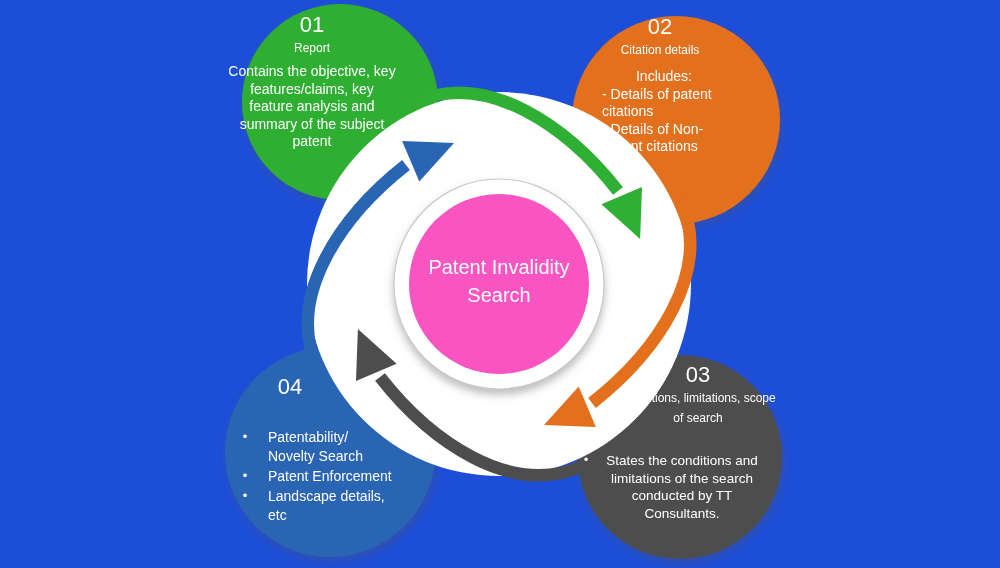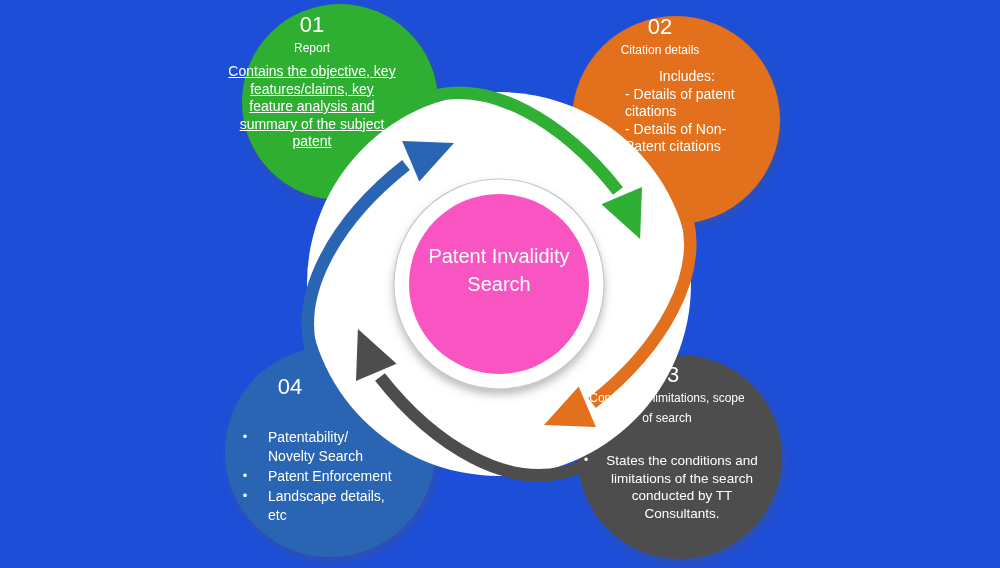--- a/index.html
+++ b/index.html
@@ -4,43 +4,43 @@
 <style>
   html,body{margin:0;padding:0;background:#ffffff;}
   .stage{
     position:relative;width:1000px;height:568px;background:#1d4ed8;overflow:hidden;
     font-family:"Liberation Sans", sans-serif;color:#ffffff;
   }
   .stage svg{position:absolute;left:0;top:0;}
   .txt{position:absolute;text-align:center;}
   .num{font-size:22px;line-height:26px;}
   .ttl{font-size:12px;line-height:21px;}
-  .desc{font-size:14px;line-height:17.5px;margin-top:4px;text-decoration:underline;}
+  .desc{font-size:14px;line-height:17.5px;margin-top:4px;}
   
   .n01{left:227px;top:12px;width:170px;}
   
   .n02{left:570px;top:14px;width:180px;}
-  .n02 .sub{margin-left:55px;width:124px;text-align:left;margin-top:7px;}
+  .n02 .sub{margin-left:32px;width:124px;text-align:left;margin-top:7px;}
   .n02 .inc{text-align:center;font-size:14px;line-height:17.5px;}
   .n02 .item{font-size:14px;line-height:17.5px;}
   
-  .n03{left:589px;top:362px;width:156px;}
+  .n03{left:620px;top:362px;width:156px;}
   .n03 .ttl{line-height:20px;}
   .brow{position:absolute;display:flex;align-items:flex-start;}
   .b3{left:578px;top:452px;width:196px;}
   .b3 .dot{width:16px;font-size:12px;line-height:17.5px;text-align:center;flex:none;}
   .b3 .btxt{width:176px;font-size:13.5px;line-height:17.5px;text-align:center;}
   
   .n04{left:215px;top:374px;width:150px;}
   .b4{left:238px;top:428px;flex-direction:column;display:flex;position:absolute;}
   .b4 .row{display:flex;align-items:flex-start;margin-bottom:1px;}
   .b4 .dot{width:14px;font-size:13px;line-height:18.5px;flex:none;margin-right:16px;text-align:center;}
   .b4 .btxt{width:130px;font-size:14px;line-height:19px;text-align:left;}
   
-  .centerLabel{left:399px;top:242px;width:200px;font-size:20px;line-height:28px;}
+  .centerLabel{left:399px;top:253px;width:200px;font-size:20px;line-height:28px;}
 </style>
 </head>
 <body>
 
 <div class="stage">
 
   <svg width="1000" height="568" viewBox="0 0 1000 568">
     <defs>
       <filter id="circShadow" x="-25%" y="-25%" width="150%" height="150%">
         <feDropShadow dx="2" dy="4" stdDeviation="4" flood-color="#555555" flood-opacity="0.35"></feDropShadow>

